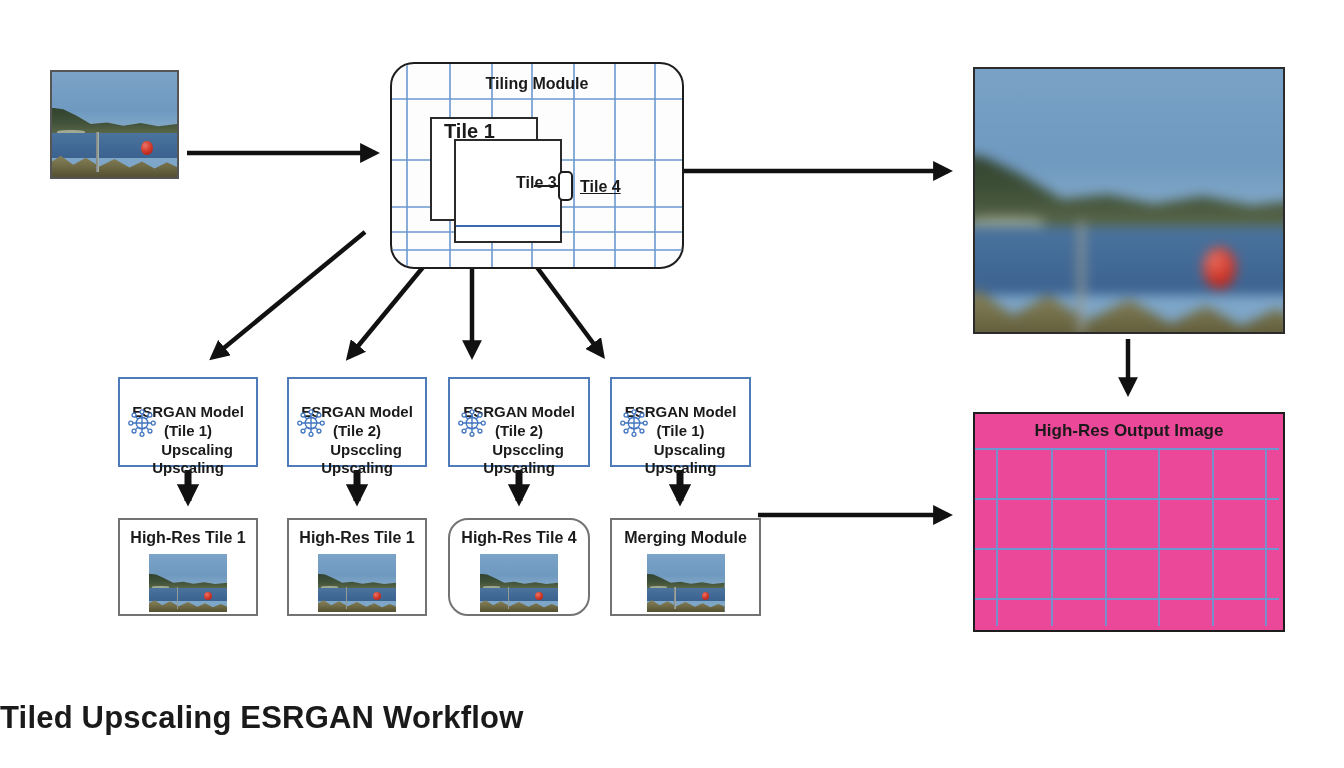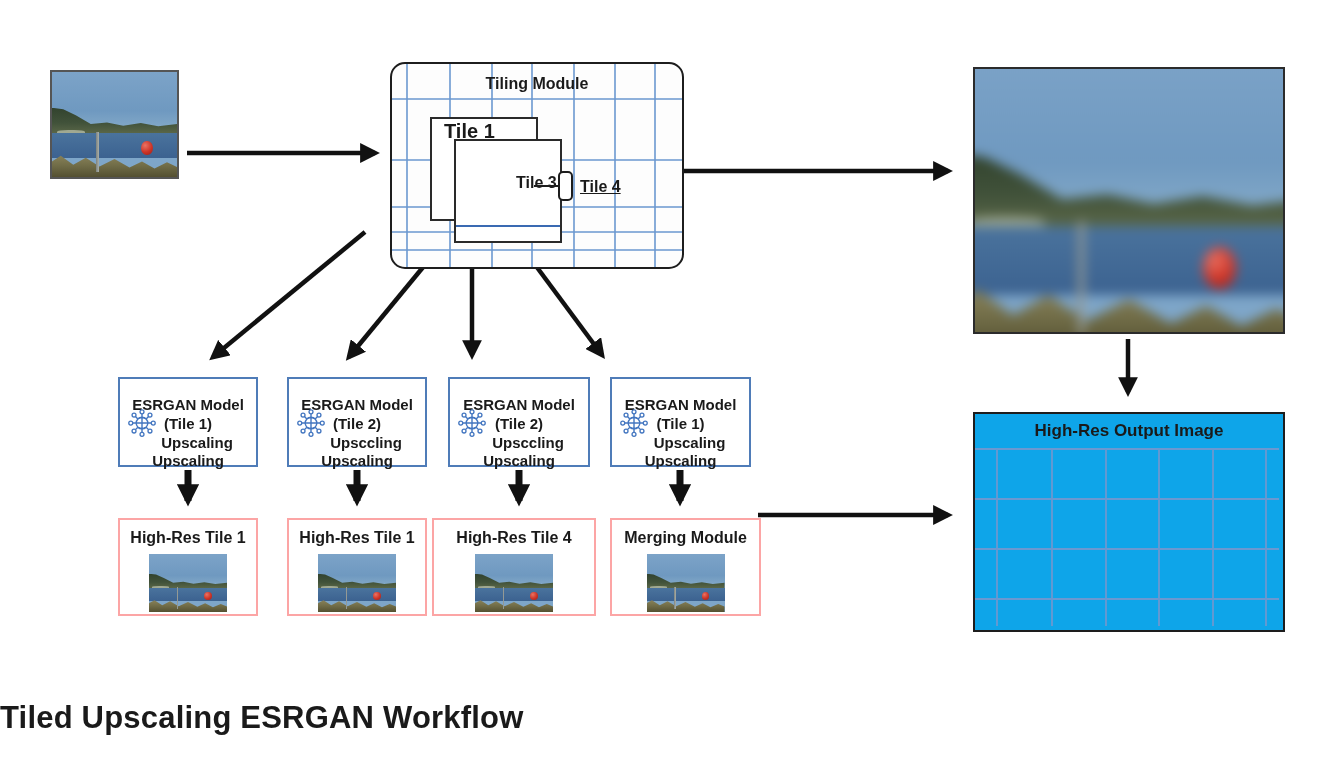--- a/index.html
+++ b/index.html
@@ -24,21 +24,21 @@
     clip-path:polygon(0 34%,7% 10%,17% 48%,27% 18%,38% 56%,50% 24%,62% 60%,72% 34%,82% 64%,92% 38%,100% 58%,100% 100%,0 100%);}
   .ph-pole{left:35.5%;top:57%;width:1.8%;height:38%;background:linear-gradient(90deg,#7d837f,#aab0aa);}
   .ph-buoy{left:71%;top:65.5%;width:9.5%;height:14%;border-radius:50%;
     background:radial-gradient(circle at 35% 32%,#ea7263 0%,#cc3326 55%,#99211a 100%);}
   .blurwrap{position:absolute;overflow:hidden;border:2px solid #2b2b2b;background:#7ea6c9;}
   .blurwrap .photo{left:-7%;top:-7%;width:114%;height:114%;filter:blur(6px);}
   .softblur{filter:blur(0.7px);}
   .photo-framed{border:2px solid #555;}
 
   
-  .tiling{left:390px;top:62px;width:290px;height:203px;border:2.5px solid #1d1d1d;border-radius:15px;
+  .tiling{left:390px;top:62px;width:290px;height:203px;border:2.5px solid #1d1d1d;border-radius:24px;
     background:#fdfdfd;overflow:hidden;}
   .tiling svg{position:absolute;left:0;top:0;}
   .tm-title{position:absolute;left:0;top:11px;width:100%;text-align:center;font-weight:bold;font-size:16px;}
   .tilebox{position:absolute;background:#ffffff;border:2px solid #2a2a2a;}
   .tile1{left:38px;top:53px;width:104px;height:100px;}
   .tile3{left:62px;top:75px;width:104px;height:100px;}
   .tile3-strip{position:absolute;left:0;right:0;bottom:14px;border-top:2px solid #3a6ab2;}
   .tile1-label{position:absolute;left:52px;top:56px;font-weight:bold;font-size:20px;}
   .tile3-label{position:absolute;left:80px;top:110px;font-weight:bold;font-size:16px;margin-left:44px;}
   .tile4-label{position:absolute;left:188px;top:114px;font-weight:bold;font-size:16px;text-decoration:underline;}
@@ -46,41 +46,41 @@
   .tile3-line{position:absolute;left:142px;top:121px;width:24px;border-top:2.5px solid #1d1d1d;}
 
   
   .input-photo{left:50px;top:70px;width:125px;height:105px;}
   .input-caption{left:30px;top:184px;width:165px;text-align:center;font-weight:bold;font-size:16px;line-height:1.45;}
 
   
   .big-photo{left:973px;top:67px;width:308px;height:263px;}
 
   
-  .outbox{left:973px;top:412px;width:308px;height:216px;border:2px solid #1d1d1d;background:#0ea5e9;}
+  .outbox{left:973px;top:412px;width:308px;height:216px;border:2px solid #1d1d1d;background:#ec4899;}
   .outbox-title{position:absolute;left:0;top:7px;width:100%;text-align:center;font-weight:bold;font-size:17px;}
   .outbox svg{position:absolute;left:0;top:0;}
 
   
   .ebox{position:absolute;top:377px;height:90px;border:2px solid #4f7cb8;background:#fff;
-    text-align:center;font-weight:bold;font-size:15px;line-height:1.25;padding-top:17px;box-sizing:border-box;}
+    text-align:center;font-weight:bold;font-size:15px;line-height:1.25;padding-top:24px;box-sizing:border-box;}
   .ebox .neticon{position:absolute;left:7px;top:30px;}
   .e1{left:118px;width:140px;}
   .e2{left:287px;width:140px;}
   .e3{left:448px;width:142px;}
   .e4{left:610px;width:141px;}
   .ebox .ln3{padding-left:18px;}
 
   
-  .rbox{position:absolute;top:518px;height:98px;border:2px solid #fca5a5;background:#fff;box-sizing:border-box;}
+  .rbox{position:absolute;top:518px;height:98px;border:2px solid #737373;background:#fff;box-sizing:border-box;}
   .rbox-title{position:absolute;left:0;top:9px;width:100%;text-align:center;font-weight:bold;font-size:16px;}
   .rbox .photo{left:50%;top:34px;width:78px;height:58px;transform:translateX(-50%);}
   .r1{left:118px;width:140px;}
   .r2{left:287px;width:140px;}
-  .r3{left:432px;width:164px;}
+  .r3{left:448px;width:142px;border-radius:20px;}
   .r4{left:610px;width:151px;}
 
   
   .main-title{left:0px;top:700px;width:1262px;text-align:left;font-weight:bold;font-size:31px;letter-spacing:0.2px;}
 </style>
 </head>
 <body>
 
 <div class="canvas">
 

